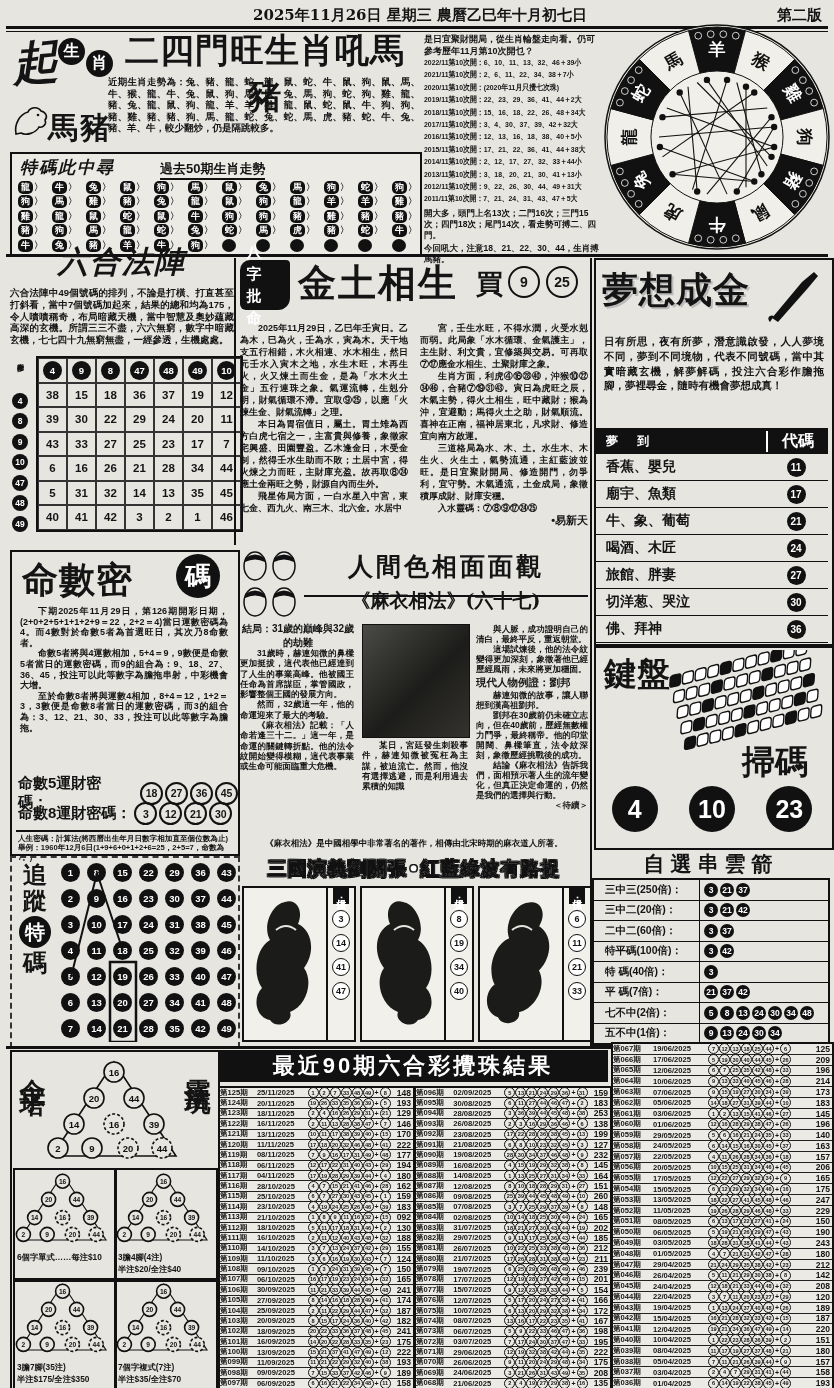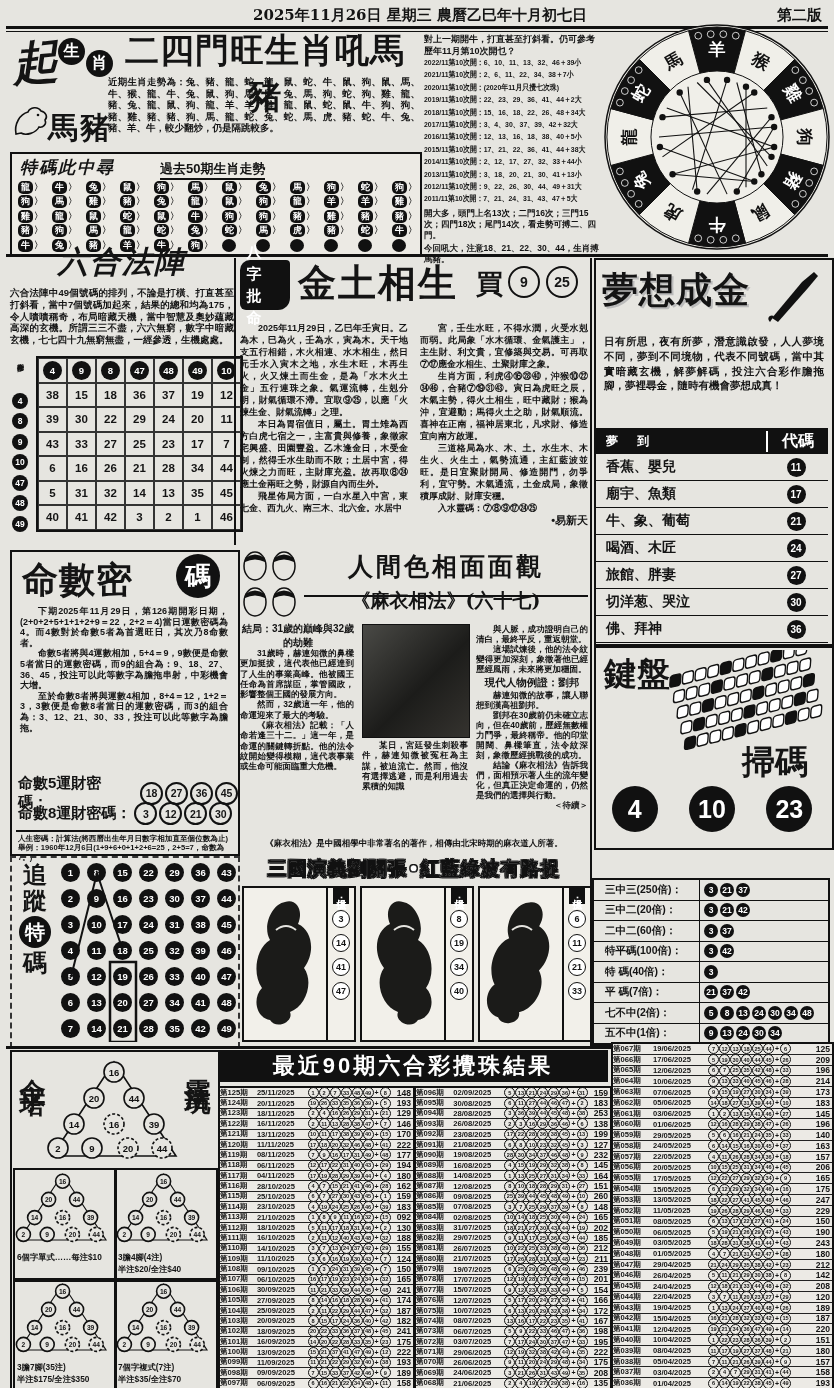--- a/index.html
+++ b/index.html
@@ -103,21 +103,21 @@
      border-bottom:2px solid #111;padding-bottom:12px;}
   #my-sub{position:absolute;left:64px;top:38px;width:284px;font-size:19px;font-weight:900;}
   #my-h1{position:absolute;left:0px;top:72px;width:116px;font-size:10px;font-weight:900;text-align:center;}
   .mycol{position:absolute;font-size:8.5px;line-height:10.3px;font-weight:bold;text-align:justify;overflow:hidden;}
   .mycol p{margin:0;text-indent:2em;}
   #my-c1{left:0px;top:98px;width:114px;height:186px;}
   #my-img{position:absolute;left:122px;top:74px;width:106px;height:112px;
      background:linear-gradient(135deg,#4a4a46,#1c1c1a 55%,#35332f);border:1px solid #111;}
   #my-mid{left:122px;top:190px;width:106px;height:94px;}
   #my-c2{left:236px;top:74px;width:112px;height:212px;line-height:10px;}
-  #my-h2{font-size:10.5px;font-weight:900;text-align:center;margin:3px 0;text-indent:0 !important;}
+  #my-h2{font-size:10.5px;font-weight:900;text-align:left;margin:3px 0;text-indent:0 !important;}
   #my-cont{text-align:right;font-weight:900;}
   #my-foot{position:absolute;left:0;top:288px;width:348px;font-size:8.5px;font-weight:900;text-align:center;}
   
   #trackbox{left:10px;top:856px;width:226px;height:188px;border:2px dashed #333;}
   #track-label{position:absolute;left:6px;top:4px;width:34px;text-align:center;}
   .tl-ch{font-size:24px;font-weight:900;line-height:26px;}
   .tl-circle{width:32px;height:32px;background:#111;color:#fff;border-radius:50%;display:flex;
      align-items:center;justify-content:center;font-size:20px;font-weight:900;margin:2px auto;}
   #track-grid{position:absolute;left:46px;top:2px;width:182px;height:182px;}
   .tball{position:absolute;width:19px;height:19px;background:#111;color:#fff;border-radius:50%;
@@ -178,21 +178,21 @@
 <div class="abs logo-circle" id="logo-c2">肖</div>
 <svg class="abs" style="left:12px;top:104px" width="38" height="34" viewBox="0 0 38 34">
   <path d="M4,30 C2,20 8,10 16,8 C18,3 26,2 29,7 C34,8 36,13 33,16 C35,20 31,24 27,23 C24,29 14,32 9,29 Z" fill="none" stroke="#111" stroke-width="1.6"></path>
   <circle cx="26" cy="11" r="1.3" fill="#111"></circle>
 </svg>
 <div class="abs b serif" id="mazhu">馬豬</div>
 <div class="abs ctr serif" id="title-main">二四門旺生肖吼馬豬</div>
 <div class="abs" id="trend">近期生肖走勢為：兔、豬、龍、蛇、龍、鼠、蛇、牛、鼠、狗、鼠、馬、牛、猴、龍、牛、兔、鼠、狗、馬、鼠、兔、馬、狗、蛇、狗、雞、龍、豬、兔、龍、鼠、狗、龍、羊、羊、雞、龍、鼠、蛇、鼠、牛、狗、狗、豬、雞、豬、豬、狗、馬、龍、蛇、兔、蛇、馬、虎、豬、蛇、牛、兔、豬、羊、牛，較少翻炒，仍是隔跳較多。</div>
 
 <div class="abs" id="hist">
-  <div id="hist-intro">對上一期開牛，打直甚至打斜看。仍可參考歷年11月第10次開乜？</div>
+  <div id="hist-intro">是日宜聚財開局，從生肖輪盤走向看。仍可參考歷年11月第10次開乜？</div>
   <div id="hist-lines">
       <div class="hist-line">2022/11第10次開：6、10、11、13、32、46＋39小</div>
       <div class="hist-line">2021/11第10次開：2、6、11、22、34、38＋7小</div>
       <div class="hist-line">2020/11第10次開：(2020年11月只攪七次珠)</div>
       <div class="hist-line">2019/11第10次開：22、23、29、36、41、44＋2大</div>
       <div class="hist-line">2018/11第10次開：15、16、18、22、26、48＋34大</div>
       <div class="hist-line">2017/11第10次開：3、4、30、37、39、42＋32大</div>
       <div class="hist-line">2016/11第10次開：12、13、16、18、38、40＋5小</div>
       <div class="hist-line">2015/11第10次開：17、21、22、36、41、44＋38大</div>
       <div class="hist-line">2014/11第10次開：2、12、17、27、32、33＋44小</div>
@@ -962,20 +962,21 @@
           <div class="sgball">6</div>
           <div class="sgball">11</div>
           <div class="sgball">21</div>
           <div class="sgball">33</div>
         </div>
       </div>
     </div>
 </div>
 
 <div class="abs" id="zixuanbox">
+  <div id="zx-title" class="serif">自選串雲箭</div>
   <div id="zx-table">
       <div class="zxrow">
         <span class="zxlabel">三中三(250倍)：</span>
         <span class="zxnums">
           <span class="zxball">3</span>
           <span class="zxball">21</span>
           <span class="zxball">37</span>
         </span>
       </div>
       <div class="zxrow">

